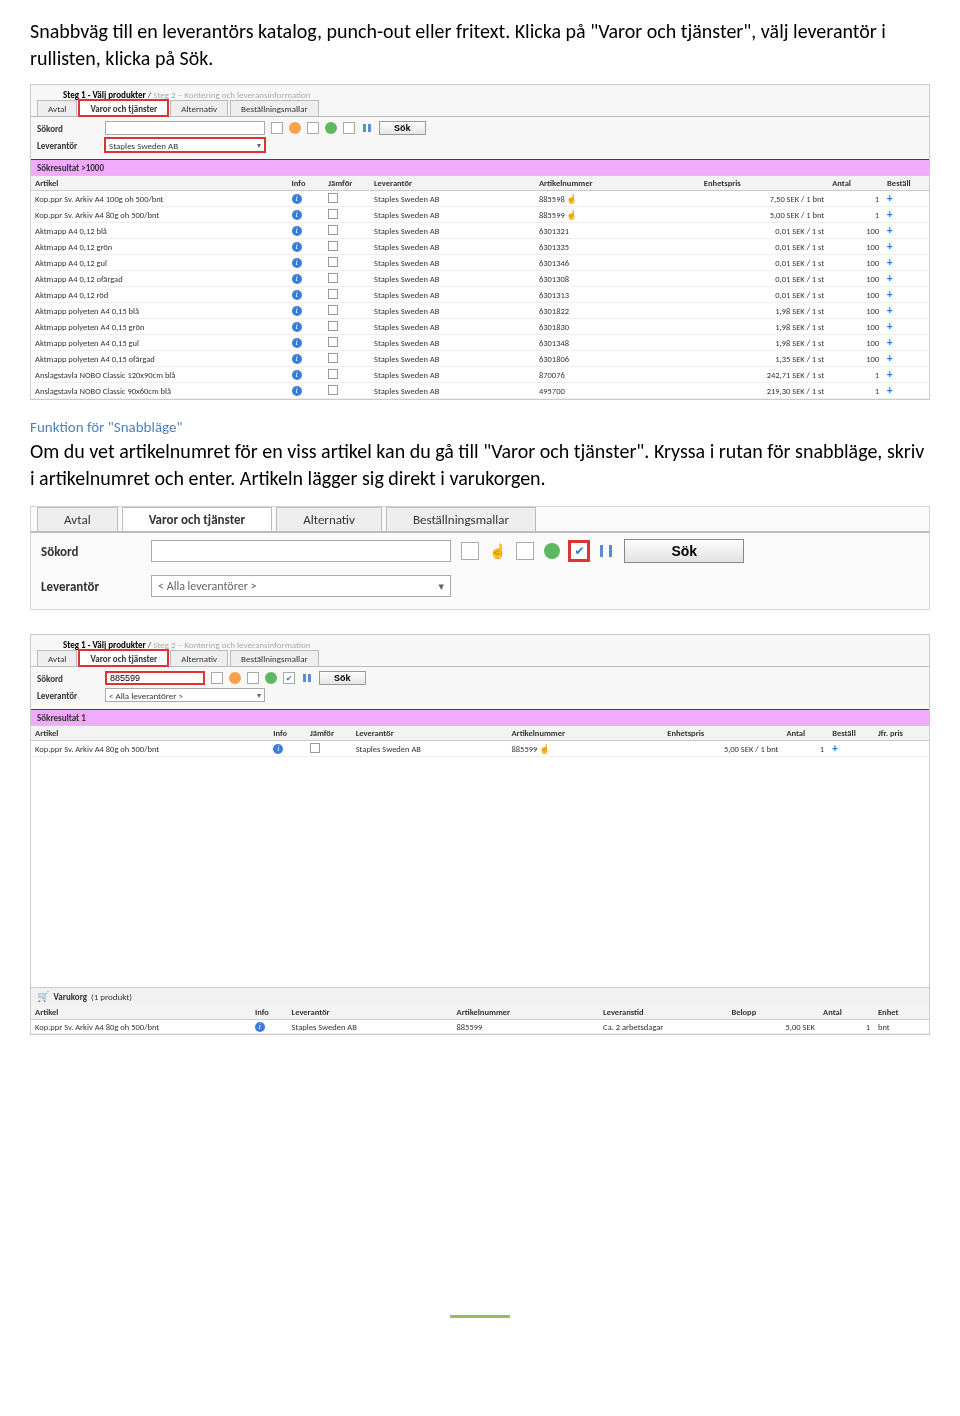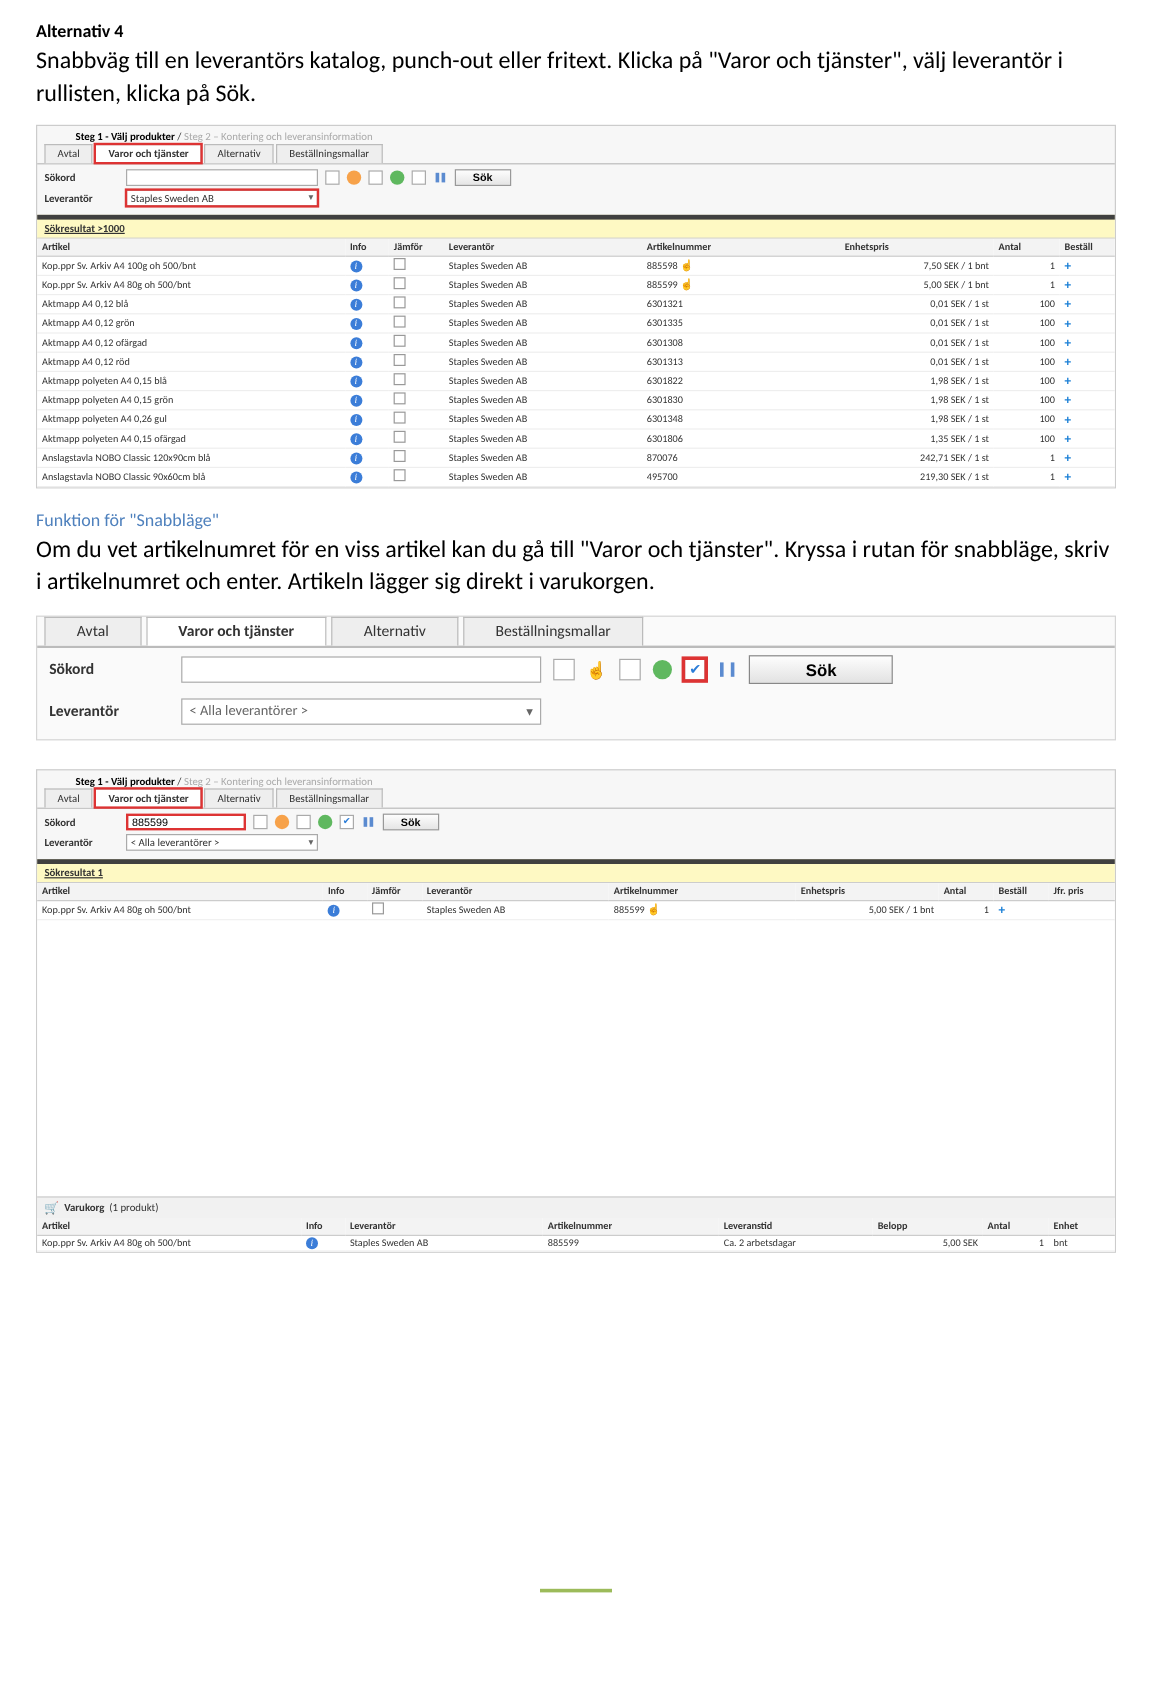--- a/index.html
+++ b/index.html
@@ -76,26 +76,25 @@
   .icon-cols::before { left:2px; } .icon-cols::after { right:2px; }
   .btn {
     background: linear-gradient(#fdfdfd,#e5e5e5);
     border: 1px solid #999;
     padding: 1px 14px;
     font-weight: bold;
     font-size: 9px;
   }
   .result-header {
     font-weight: bold;
-    border-top: 4px solid #404040;
+    border-top: 1px solid #404040;
     border-bottom: 1px solid #ccc;
     padding: 2px 6px;
-    background: #fef9c3;
-    font-size: 9px;
-    text-decoration: underline;
+    background: #f0abfc;
+    font-size: 9px;
   }
   table.grid { width: 100%; border-collapse: collapse; background: #fff; font-size: 8.5px; }
   table.grid th { text-align: left; font-weight: bold; background: #f3f3f3; border-bottom: 1px solid #ccc; padding: 2px 4px; }
   table.grid td { border-bottom: 1px solid #eee; padding: 1px 4px; white-space: nowrap; }
   .icon-info {
     display:inline-block; width:10px; height:10px; border-radius:50%;
     background:#3b7dd8; color:#fff; font-size:8px; line-height:10px; text-align:center;
     font-style: italic; font-family: Georgia, serif;
   }
   .icon-plus { color:#1a7fd6; font-weight:bold; font-size:11px; }
@@ -145,21 +144,20 @@
   
   .footer { text-align:center; margin-top:280px; font-style:italic; font-size:13px; }
   .footer-line { width:60px; height:3px; background:#9cbb5a; margin:4px auto; }
   .page-num { font-style:normal; font-size:15px; }
 </style>
 </head>
 <body>
 
 <div class="page">
 
-  <div class="heading-bold">Alternativ 4</div>
   <p class="body-text">Snabbväg till en leverantörs katalog, punch-out eller fritext. Klicka på "Varor och tjänster", välj leverantör i rullisten, klicka på Sök.</p>
 
   <div class="app">
     <div class="steps">
       <span class="active">Steg 1 - Välj produkter</span><span> / </span><span class="inactive">Steg 2 – Kontering och leveransinformation</span>
     </div>
     <div class="tabs">
       <div class="tab">Avtal</div>
       <div class="tab active red-outline">Varor och tjänster</div>
       <div class="tab">Alternativ</div>
@@ -234,20 +232,30 @@
             <td>Aktmapp A4 0,12 grön</td>
             <td><span class="icon-info">i</span></td>
             <td><span class="icon-chk"></span></td>
             <td>Staples Sweden AB</td>
             <td>6301335</td>
             <td class="col-right">0,01 SEK / 1 st</td>
             <td class="col-right">100</td>
             <td><span class="icon-plus">+</span></td>
           </tr>
           <tr>
+            <td>Aktmapp A4 0,12 gul</td>
+            <td><span class="icon-info">i</span></td>
+            <td><span class="icon-chk"></span></td>
+            <td>Staples Sweden AB</td>
+            <td>6301346</td>
+            <td class="col-right">0,01 SEK / 1 st</td>
+            <td class="col-right">100</td>
+            <td><span class="icon-plus">+</span></td>
+          </tr>
+          <tr>
             <td>Aktmapp A4 0,12 ofärgad</td>
             <td><span class="icon-info">i</span></td>
             <td><span class="icon-chk"></span></td>
             <td>Staples Sweden AB</td>
             <td>6301308</td>
             <td class="col-right">0,01 SEK / 1 st</td>
             <td class="col-right">100</td>
             <td><span class="icon-plus">+</span></td>
           </tr>
           <tr>
@@ -274,21 +282,21 @@
             <td>Aktmapp polyeten A4 0,15 grön</td>
             <td><span class="icon-info">i</span></td>
             <td><span class="icon-chk"></span></td>
             <td>Staples Sweden AB</td>
             <td>6301830</td>
             <td class="col-right">1,98 SEK / 1 st</td>
             <td class="col-right">100</td>
             <td><span class="icon-plus">+</span></td>
           </tr>
           <tr>
-            <td>Aktmapp polyeten A4 0,26 gul</td>
+            <td>Aktmapp polyeten A4 0,15 gul</td>
             <td><span class="icon-info">i</span></td>
             <td><span class="icon-chk"></span></td>
             <td>Staples Sweden AB</td>
             <td>6301348</td>
             <td class="col-right">1,98 SEK / 1 st</td>
             <td class="col-right">100</td>
             <td><span class="icon-plus">+</span></td>
           </tr>
           <tr>
             <td>Aktmapp polyeten A4 0,15 ofärgad</td>

